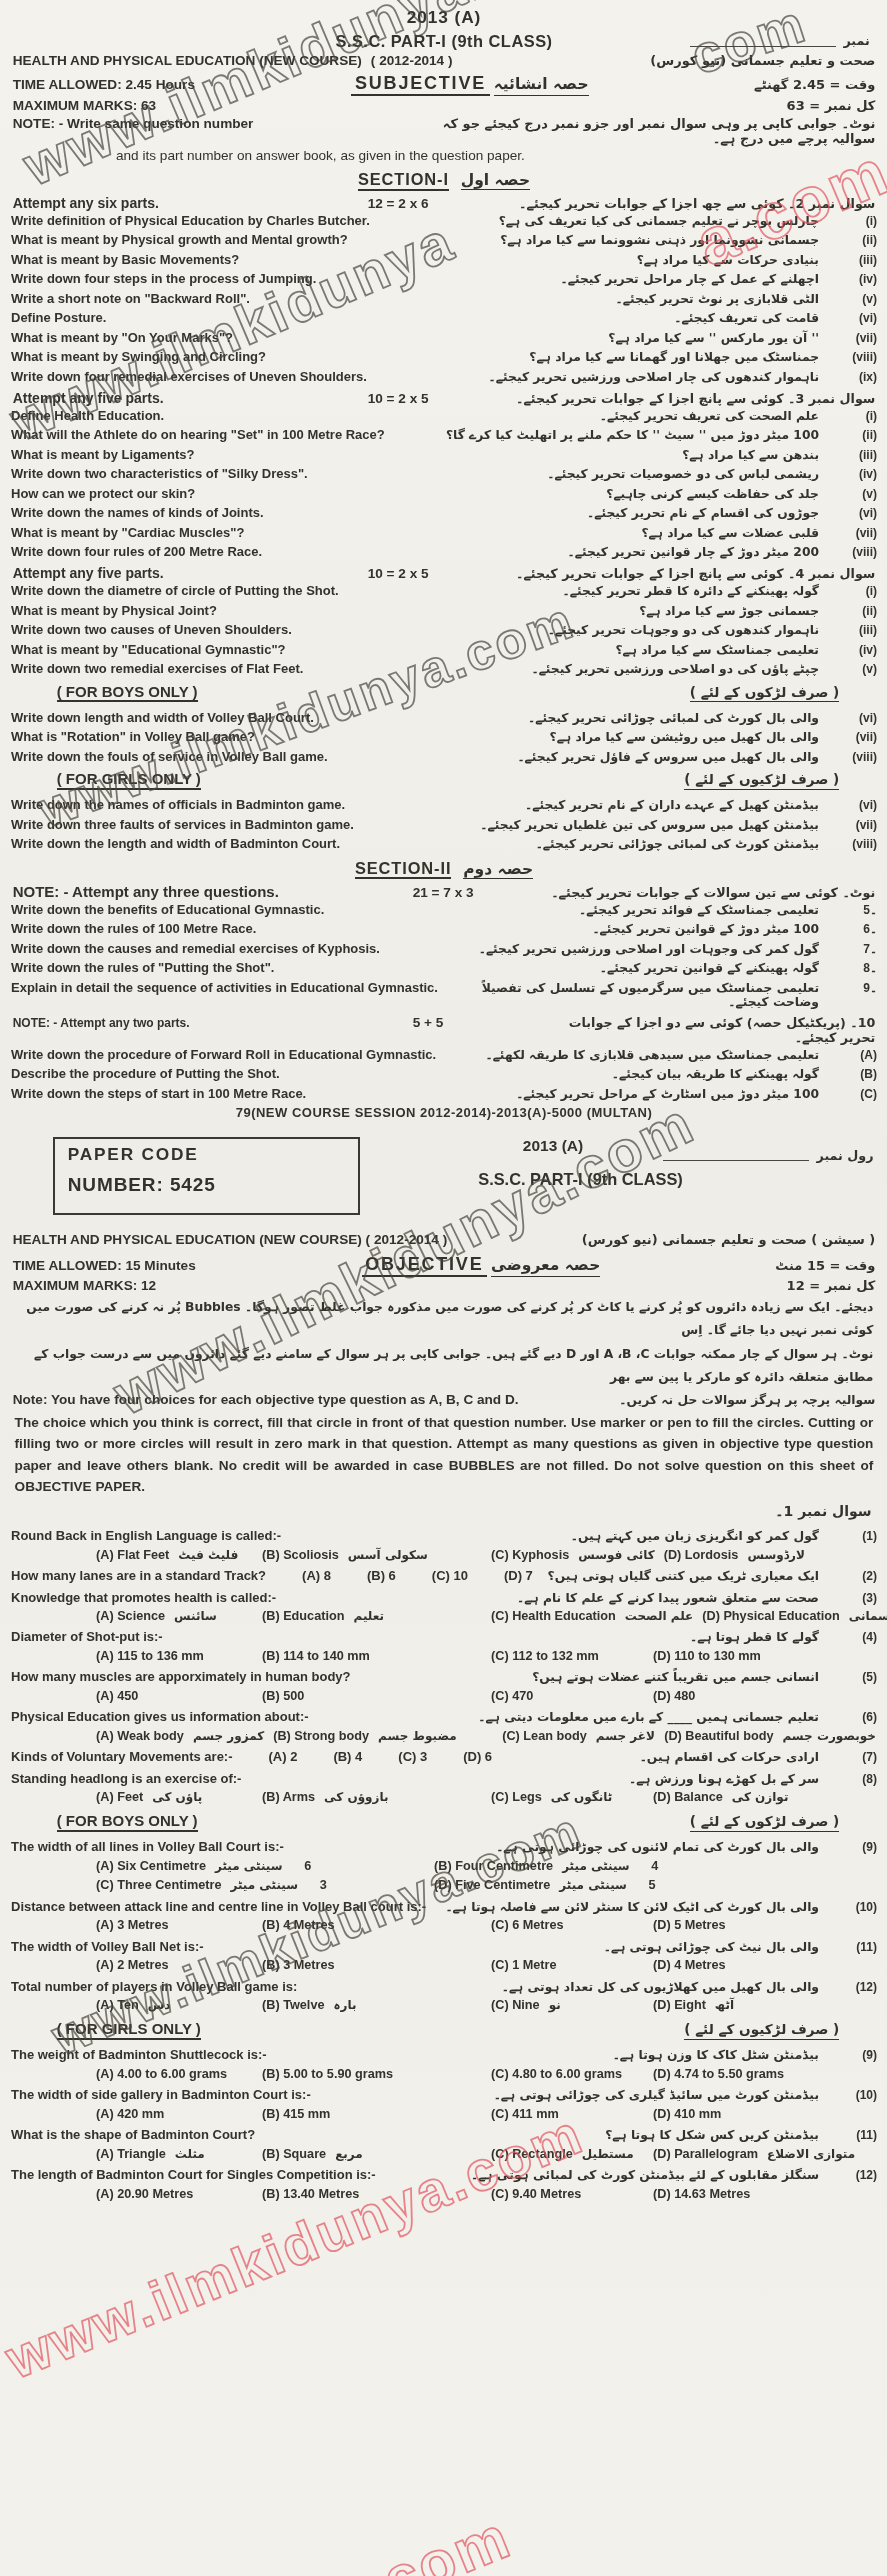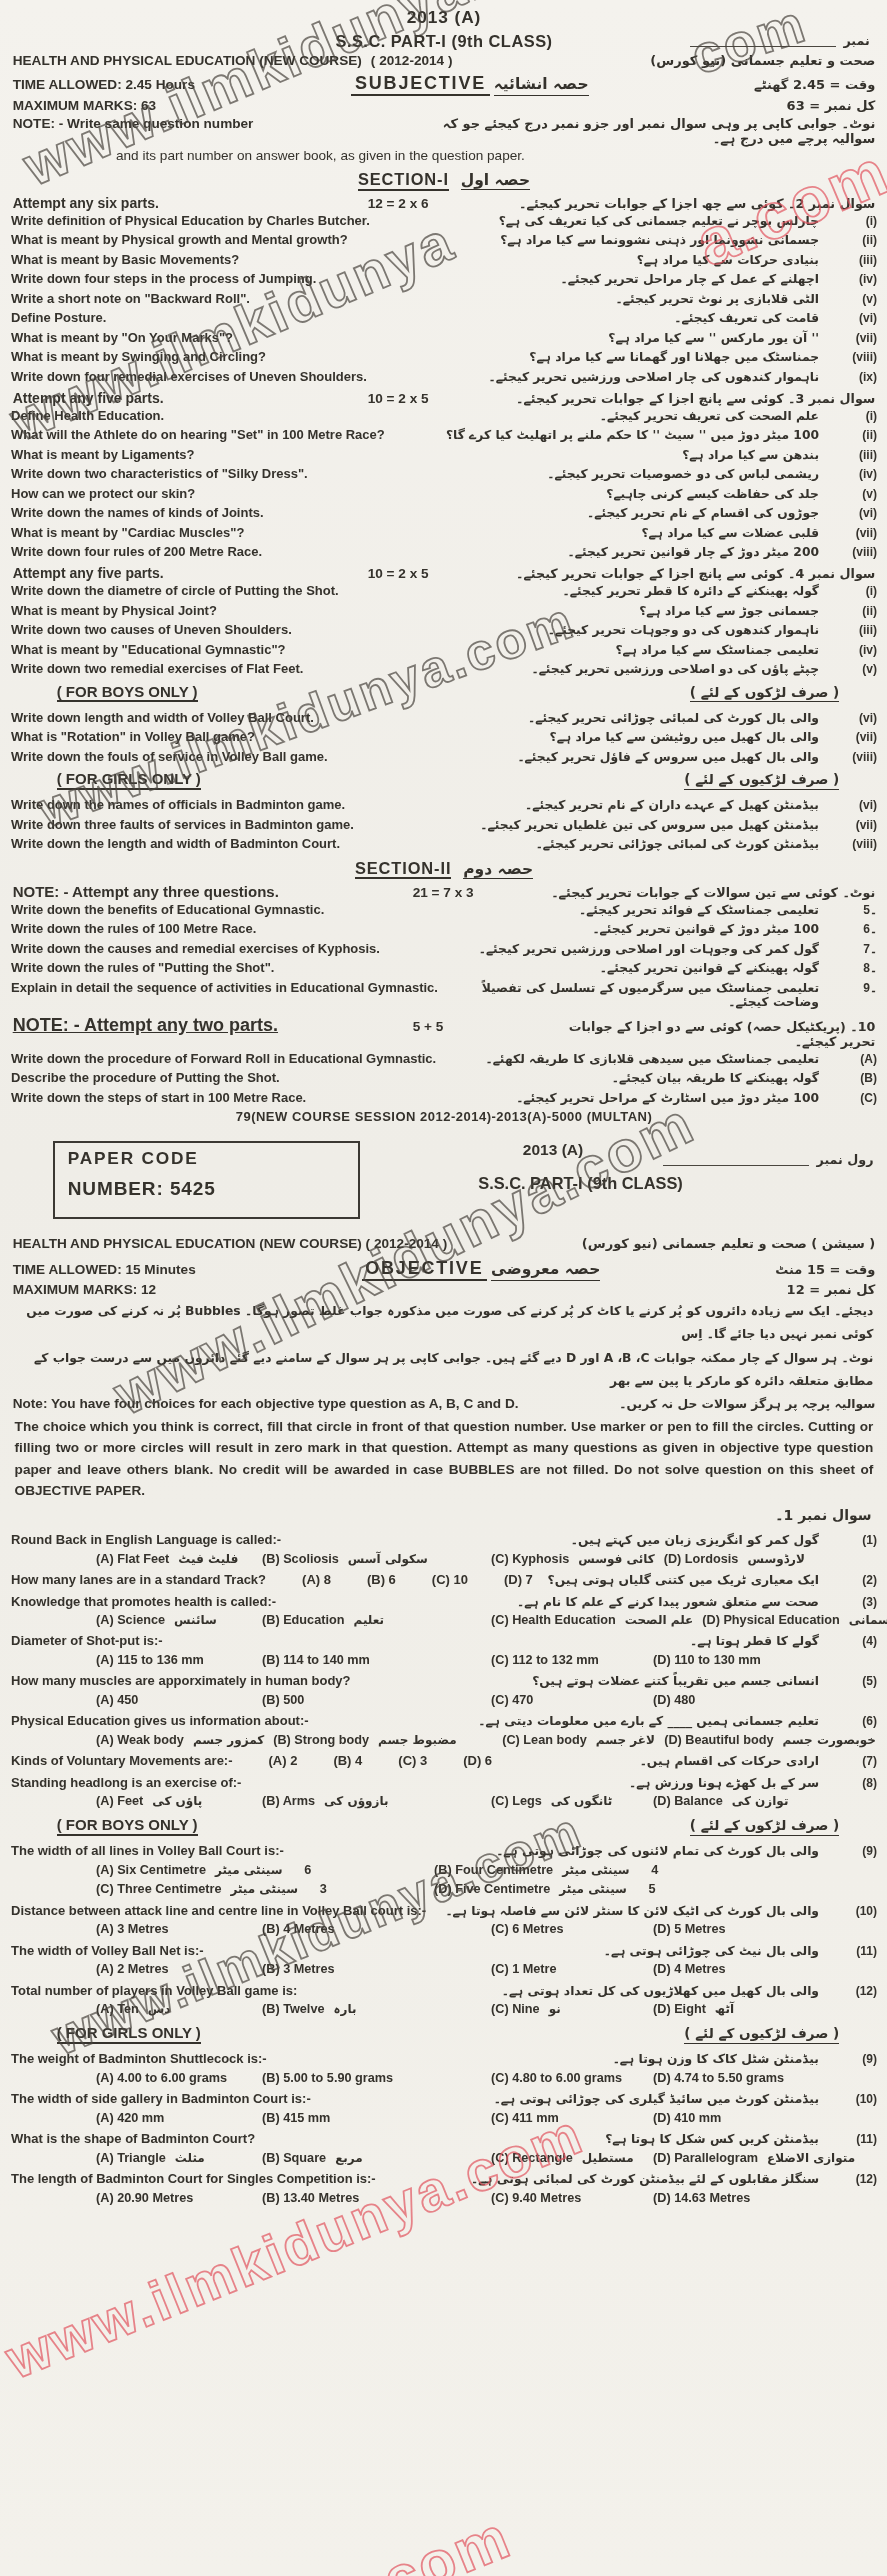--- a/index.html
+++ b/index.html
@@ -15,21 +15,21 @@
   .row3{display:flex;align-items:baseline;padding:1.8px 12.7px;}
   .row3 .l{flex:0 0 auto;font-size:13.6px;font-weight:700;}
   .row3 .c{flex:1;text-align:center;}
   .row3 .r{flex:0 0 auto;margin-left:auto;font-size:13px;font-weight:600;}
   .subjrow{margin-top:1.8px;}
   .ptype{font-size:18px;font-weight:700;letter-spacing:1.8px;border-bottom:2.7px solid #35322c;padding:0 3.6px 0.9px;}
   .ptype-ur{font-size:15.5px;font-weight:700;margin-right:9px;border-bottom:1.8px solid #35322c;padding-bottom:1.8px;}
   .noterow .r{max-width:473px;}
   .note2{padding:0 12.7px 0 116px;font-size:13.6px;font-weight:400;margin-bottom:1.8px;}
 
-  .rollline{position:absolute;display:flex;align-items:center;}
+  .rollline{position:absolute;display:flex;align-items:flex-start;}
   .rollline .line{width:146px;border-bottom:1.8px solid #4a463f;height:12.7px;}
   .rollline .lbl{font-size:12.7px;font-weight:700;margin-right:5.5px;margin-left:7.3px;}
 
   
   .sec-head{margin:7.3px 0 3.6px;font-size:16.4px;}
   .sec-head .en{font-weight:700;border-bottom:2.3px solid #35322c;padding-bottom:0.9px;letter-spacing:0.9px;}
   .sec-head .hur{font-weight:700;font-size:15.5px;border-bottom:1.8px solid #35322c;margin-left:7.3px;}
 
   .attempt{display:flex;align-items:baseline;padding:1.8px 12.7px;margin-top:1.8px;}
   .attempt .en{flex:0 0 355px;font-size:14px;font-weight:700;}
@@ -360,21 +360,21 @@
   </div>
 
   <div class="item">
     <div class="en">Explain in detail the sequence of activities in Educational Gymnastic.</div>
     <div class="iur ur">تعلیمی جمناسٹک میں سرگرمیوں کے تسلسل کی تفصیلاً وضاحت کیجئے۔</div>
     <div class="no">۔9</div>
   </div>
 </div>
 
   <div class="attempt">
-    <span class="en" style="flex-basis:400px;font-size:18px;text-decoration:underline;">NOTE: - Attempt any two parts.</span>
+    <span class="en" style="flex-basis:400px;font-size:12px;">NOTE: - Attempt any two parts.</span>
     <span class="marks">5 + 5</span>
     <span class="aur ur">10۔  (پریکٹیکل حصہ)   کوئی سے دو اجزا کے جوابات تحریر کیجئے۔</span>
   </div>
   <div>
   <div class="item">
     <div class="en">Write down the procedure of Forward Roll in Educational Gymnastic.</div>
     <div class="iur ur">تعلیمی جمناسٹک میں سیدھی قلابازی کا طریقہ لکھئے۔</div>
     <div class="no">(A)</div>
   </div>
 

